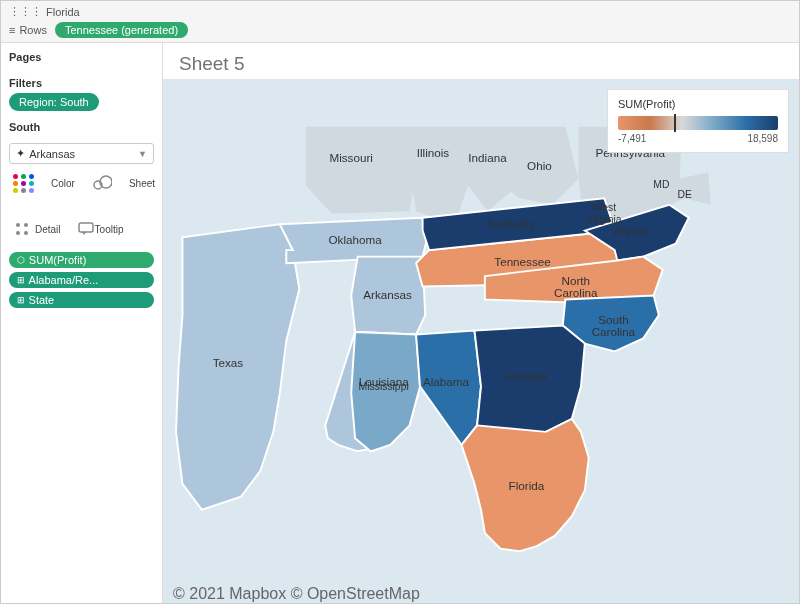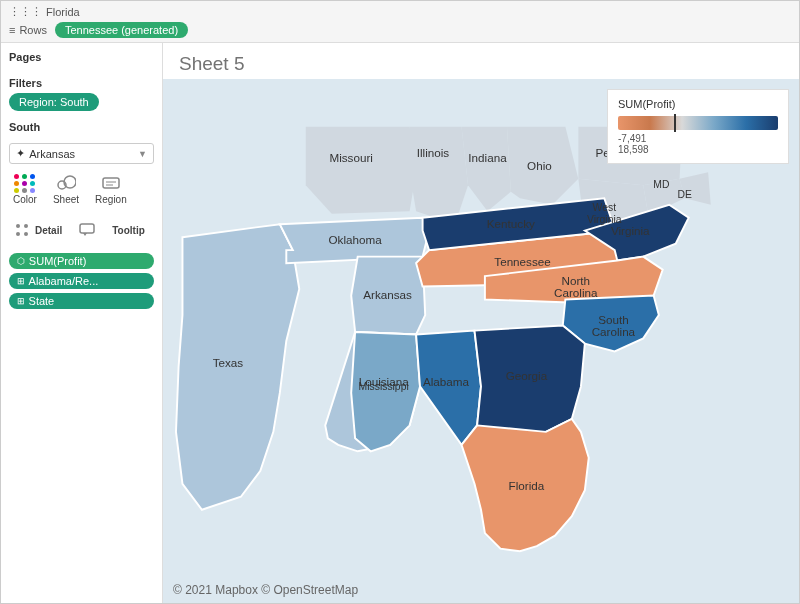--- a/index.html
+++ b/index.html
@@ -19,47 +19,47 @@
     .sidebar-section-title { font-size: 11px; font-weight: 600; color: #333; margin-bottom: 4px; }
 
     .filter-pill { background: #1e9c7a; color: white; border-radius: 12px; padding: 3px 10px; font-size: 11px; cursor: pointer; display: inline-block; }
 
     .marks-section { display: flex; flex-direction: column; gap: 6px; }
 
     .marks-dropdown { display: flex; align-items: center; gap: 4px; border: 1px solid #ccc; border-radius: 3px; padding: 3px 6px; background: white; cursor: pointer; font-size: 11px; color: #333; }
     .marks-dropdown .chevron { font-size: 9px; color: #888; margin-left: auto; }
 
     .marks-icons-row { display: flex; gap: 8px; align-items: center; }
-    .mark-btn { display: flex; flex-direction: column; align-items: center; gap: 2px; cursor: pointer; font-size: 10px; color: #444; padding: 4px; border-radius: 3px; }
+    .mark-btn { display: flex; flex-direction: row; align-items: center; gap: 16px; cursor: pointer; font-size: 10px; color: #444; padding: 4px; border-radius: 3px; }
 
     .mark-icon { width: 22px; height: 18px; display: flex; align-items: center; justify-content: center; }
 
-    .marks-detail-row { display: flex; gap: 8px; align-items: center; margin-top: 2px; font-weight: bold; }
+    .marks-detail-row { display: flex; gap: 8px; align-items: center; margin-top: 14px; }
 
     .field-pill { display: flex; align-items: center; gap: 4px; border-radius: 12px; padding: 2px 8px; font-size: 11px; cursor: pointer; }
     .field-pill.green { background: #2eaa6e; color: white; }
     .field-pill.teal { background: #1e9c7a; color: white; }
 
     .field-pill .field-icon { font-size: 9px; }
 
     .main-view { flex: 1; display: flex; flex-direction: column; background: #fff; position: relative; }
 
     .sheet-title { font-size: 19px; font-weight: 400; color: #737373; padding: 10px 16px 4px 16px; }
 
     .map-area { flex: 1; position: relative; background: #e8eef5; overflow: hidden; }
 
     .map-svg { width: 100%; height: 100%; }
 
     .legend { position: absolute; top: 10px; right: 10px; background: white; border: 1px solid #ddd; padding: 8px 10px; font-size: 11px; min-width: 120px; }
     .legend-title { font-size: 11px; color: #333; margin-bottom: 6px; font-weight: 500; }
     .legend-gradient { width: 160px; height: 14px; background: linear-gradient(to right, #e8956a, #c9794d, #d9d9d9, #7aa8c8, #2b6fa8, #1a3d6e); border-radius: 2px; margin-bottom: 3px; position: relative; }
     .legend-gradient-marker { position: absolute; top: -2px; left: 35%; width: 2px; height: 18px; background: #333; }
-    .legend-labels { display: flex; justify-content: space-between; font-size: 10px; color: #555; flex-direction: column; }
-
-    .map-credit { position: absolute; bottom: 6px; left: 10px; font-size: 12px; color: #666; }
+    .legend-labels { display: flex; justify-content: space-between; font-size: 10px; color: #555; }
+
+    .map-credit { position: absolute; bottom: 0; left: 10px; font-size: 16px; color: #666; }
     .state-light-gray { fill: #d0d8e0; }
 
     .state-label { font-size: 9px; fill: #333; text-anchor: middle; pointer-events: none; }
 
     
     .color-dots { display: grid; grid-template-columns: repeat(3,1fr); gap: 2px; width: 22px; height: 18px; }
     .cdot { width: 5px; height: 5px; border-radius: 50%; }
     .cdot.r { background: #e05; }
     .cdot.g { background: #0a5; }
     .cdot.b { background: #05e; }
@@ -156,21 +156,21 @@
             <div class="mark-icon" style="width:18px;height:18px;display:flex;align-items:center;justify-content:center;">
               <svg width="16" height="16" viewBox="0 0 16 16">
                 <circle cx="4" cy="4" r="2" fill="#888"></circle>
                 <circle cx="12" cy="4" r="2" fill="#888"></circle>
                 <circle cx="4" cy="12" r="2" fill="#888"></circle>
                 <circle cx="12" cy="12" r="2" fill="#888"></circle>
               </svg>
             </div>
             <span>Detail</span>
           </div>
-          <div class="mark-btn" style="flex-direction:row;gap:16px;">
+          <div class="mark-btn" style="flex-direction:row;gap:0;">
             <div class="mark-icon" style="width:18px;height:18px;display:flex;align-items:center;justify-content:center;">
               <svg width="16" height="16" viewBox="0 0 16 16">
                 <rect x="1" y="2" width="14" height="9" rx="2" fill="none" stroke="#888" stroke-width="1.5"></rect>
                 <polygon points="4,11 6,14 8,11" fill="#888"></polygon>
               </svg>
             </div>
             <span>Tooltip</span>
           </div>
         </div>
 

